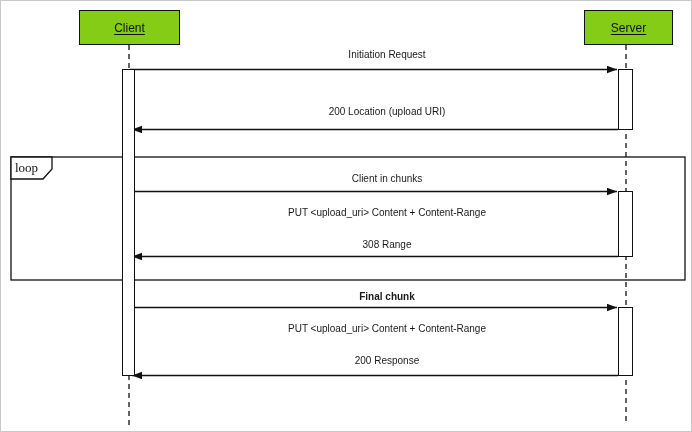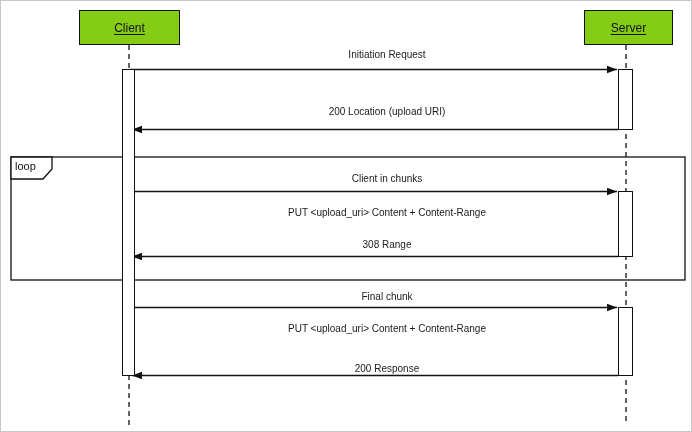--- a/index.html
+++ b/index.html
@@ -37,22 +37,23 @@
     font-size: 12px;
     color: #111111;
     text-decoration: underline;
     text-underline-offset: 2px;
   }
   .msg-label {
     text-align: center;
     transform: translateX(-50%);
   }
   .frag-label {
-    font-size: 11px;
+    font-size: 13px;
     color: #111111;
+    font-family: Liberation Serif, serif;
   }
   .actor-box {
     position: absolute;
     background: #84cc16;
     border: 1.4px solid #111111;
     box-sizing: border-box;
     display: flex;
     align-items: center;
     justify-content: center;
   }
@@ -129,19 +130,19 @@
 
 
   <div class="lbl msg-label" style="left:386px; top:106px;">200 Location (upload URI)</div>
 
   <div class="lbl msg-label" style="left:386px; top:173px;">Client in chunks</div>
 
   <div class="lbl msg-label" style="left:386px; top:207px;">PUT &lt;upload_uri&gt; Content + Content-Range</div>
 
   <div class="lbl msg-label" style="left:386px; top:239px;">308 Range</div>
 
-  <div class="lbl msg-label" style="left:386px; top:291px;">Final chunk</div>
+  <div class="lbl msg-label" style="left:386px; top:291px;font-weight:bold;">Final chunk</div>
 
   <div class="lbl msg-label" style="left:386px; top:323px;">PUT &lt;upload_uri&gt; Content + Content-Range</div>
 
-  <div class="lbl msg-label" style="left:386px; top:355px;margin-top:8px;">200 Response</div>
+  <div class="lbl msg-label" style="left:386px; top:355px;">200 Response</div>
 
 </div>
 
 </body></html>

